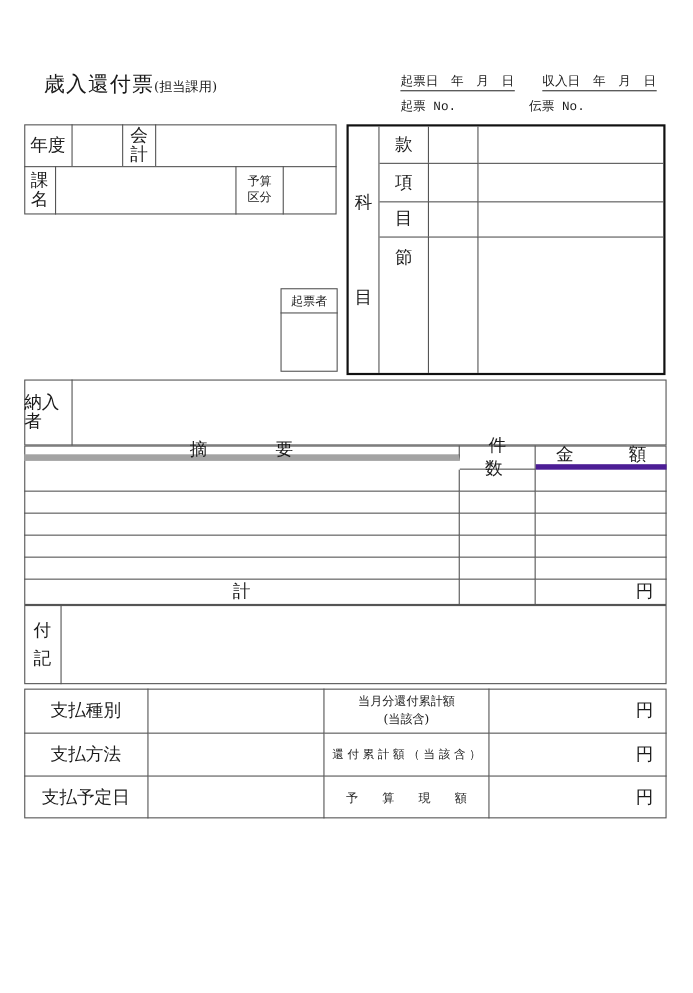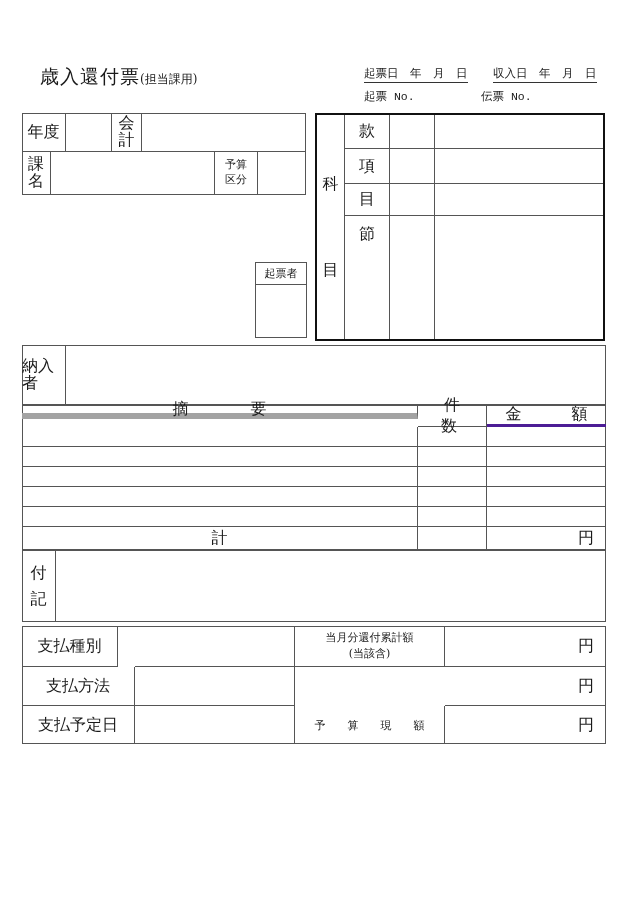--- a/index.html
+++ b/index.html
@@ -132,21 +132,21 @@
   <div class="abs bx" style="left:22px; top:345px; width:584px; height:60px;"></div>
   <div class="abs vtext lbl" style="left:22px; top:345px; width:44px; height:60px; border-right:1px solid #555;align-items:flex-end;">
     <span>納入者</span>
   </div>
   <div class="abs lbl" style="left:66px; top:345px; width:540px; height:60px;"></div>
 
   <div class="abs bx" style="left:22px; top:405px; width:584px; height:145px;"></div>
 
   <div class="abs ctr lbl wide" style="left:22px; top:405px; width:396px; height:14px; border-bottom:6px solid #a3a3a3; border-right:1px solid #555;">摘　　要</div>
   <div class="abs ctr lbl wide2" style="left:418px; top:405px; width:69px; height:22px; border-bottom:1px solid #555; border-right:1px solid #555;">件　数</div>
-  <div class="abs ctr lbl wide2" style="left:487px; top:405px; width:119px; height:22px; border-bottom:3px solid #4c1d95;">金　　額</div>
+  <div class="abs ctr lbl wide2" style="left:487px; top:405px; width:119px; height:22px; border-bottom:5px solid #4c1d95;">金　　額</div>
 
   <div class="abs" style="left:22px; top:427px; width:396px; height:20px; border-bottom:1px solid #555; border-right:1px solid #555;"></div>
   <div class="abs" style="left:418px; top:427px; width:69px; height:20px; border-bottom:1px solid #555; border-right:1px solid #555;"></div>
   <div class="abs" style="left:487px; top:427px; width:119px; height:20px; border-bottom:1px solid #555;"></div>
 
   <div class="abs" style="left:22px; top:447px; width:396px; height:20px; border-bottom:1px solid #555; border-right:1px solid #555;"></div>
   <div class="abs" style="left:418px; top:447px; width:69px; height:20px; border-bottom:1px solid #555; border-right:1px solid #555;"></div>
   <div class="abs" style="left:487px; top:447px; width:119px; height:20px; border-bottom:1px solid #555;"></div>
 
   <div class="abs" style="left:22px; top:467px; width:396px; height:20px; border-bottom:1px solid #555; border-right:1px solid #555;"></div>
@@ -167,30 +167,31 @@
 
   <div class="abs bx" style="left:22px; top:550px; width:584px; height:72px;"></div>
   <div class="abs vspread lbl" style="left:22px; top:550px; width:34px; height:72px; border-right:1px solid #555; padding:10px 0;">
     <span>付</span>
     <span>記</span>
   </div>
   <div class="abs lbl" style="left:56px; top:550px; width:550px; height:72px;"></div>
 
   <div class="abs bx" style="left:22px; top:626px; width:584px; height:118px;"></div>
 
-  <div class="abs ctr lbl" style="left:22px; top:626px; width:96px; height:41px; border-bottom:1px solid #555; border-right:1px solid #555;">支払種別</div>
+  <div class="abs ctr lbl" style="left:22px; top:626px; width:113px; height:41px; border-bottom:1px solid #555; border-right:1px solid #555;">支払種別</div>
   <div class="abs ctr lbl" style="left:135px; top:626px; width:160px; height:41px; border-bottom:1px solid #555; border-right:1px solid #555;"></div>
   <div class="abs ctr lbl-11" style="left:295px; top:626px; width:150px; height:41px; border-bottom:1px solid #555; border-right:1px solid #555; flex-direction:column; line-height:1.5;">
     <span>当月分還付累計額</span>
     <span>(当該含)</span>
   </div>
   <div class="abs r-yen lbl" style="left:445px; top:626px; width:161px; height:41px; border-bottom:1px solid #555;">円</div>
 
   <div class="abs ctr lbl" style="left:22px; top:667px; width:113px; height:39px; border-bottom:1px solid #555; border-right:1px solid #555;">支払方法</div>
   <div class="abs ctr lbl" style="left:135px; top:667px; width:160px; height:39px; border-bottom:1px solid #555; border-right:1px solid #555;"></div>
+  <div class="abs ctr lbl-sm" style="left:295px; top:667px; width:150px; height:39px; border-bottom:1px solid #555; border-right:1px solid #555;">還 付 累 計 額 （ 当 該 含 ）</div>
   <div class="abs r-yen lbl" style="left:445px; top:667px; width:161px; height:39px; border-bottom:1px solid #555;">円</div>
 
   <div class="abs ctr lbl" style="left:22px; top:706px; width:113px; height:38px; border-right:1px solid #555;">支払予定日</div>
   <div class="abs ctr lbl" style="left:135px; top:706px; width:160px; height:38px; border-right:1px solid #555;"></div>
   <div class="abs ctr lbl-11" style="left:295px; top:706px; width:150px; height:38px; border-right:1px solid #555;">予　　算　　現　　額</div>
   <div class="abs r-yen lbl" style="left:445px; top:706px; width:161px; height:38px;">円</div>
 
 </div>
 
 </body></html>

